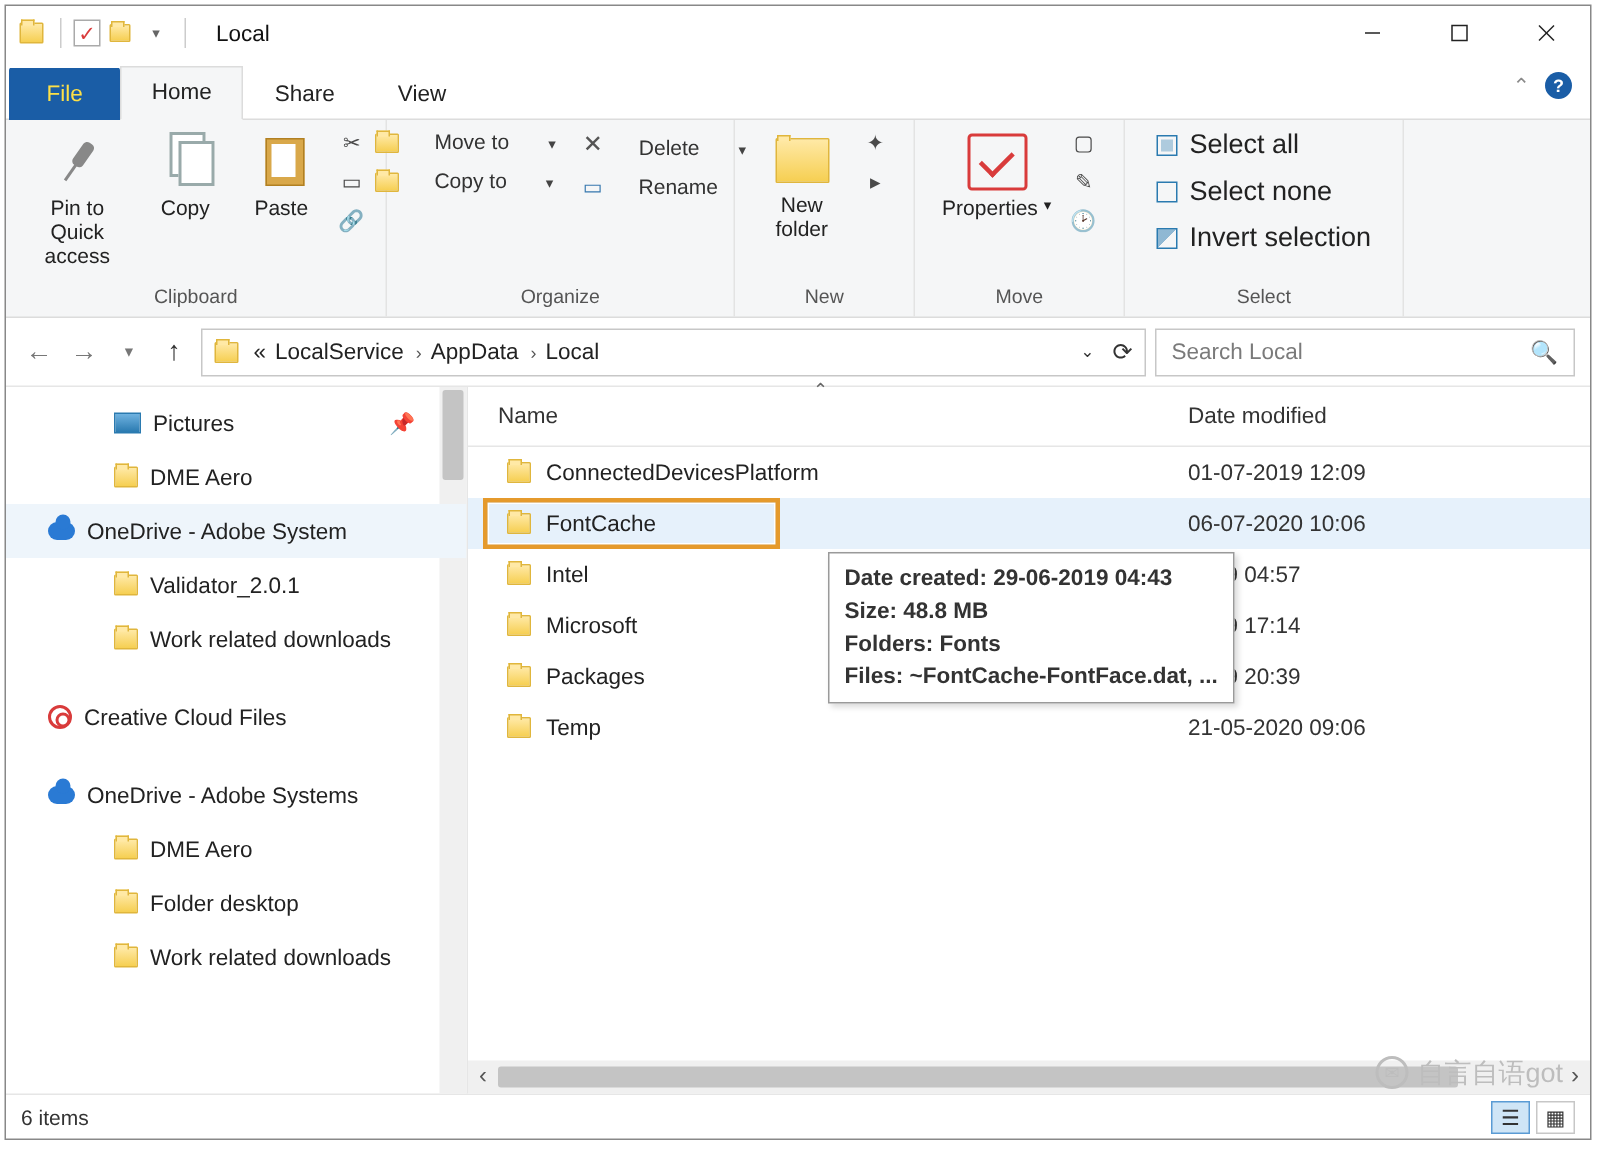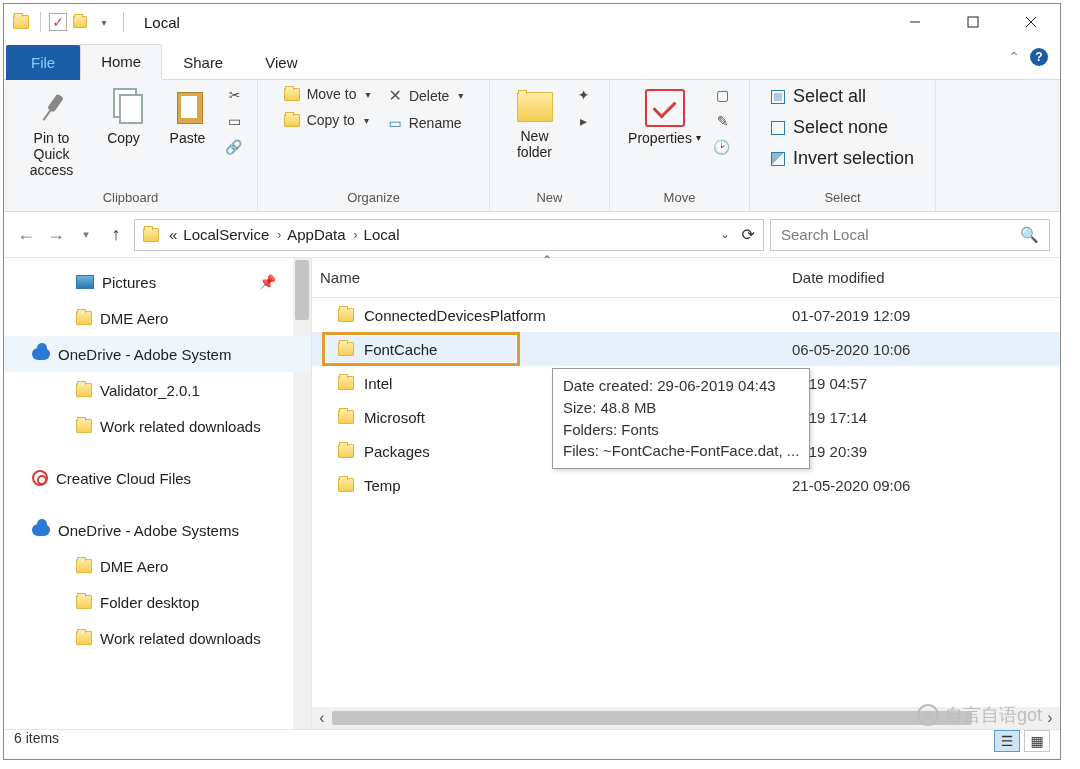--- a/index.html
+++ b/index.html
@@ -13,39 +13,39 @@
   .folder-icn { width: 16px; height: 14px; background: linear-gradient(#ffe9a6,#f6cf52); border: 1px solid #e0b63c; border-radius: 1px; position: relative; }
   .folder-icn::before { content:""; position:absolute; top:-3px; left:0; width:7px; height:3px; background:#ffe9a6; border:1px solid #e0b63c; border-bottom:none; }
   .qat-sep { width:1px; height:20px; background:#ccc; margin:0 6px; }
   .titletext { font-size: 15px; margin-left: 14px; color: #111; }
   .win-controls { margin-left: auto; display:flex; }
   .win-btn { width: 58px; height: 36px; display:flex; align-items:center; justify-content:center; font-size:14px; color:#222; cursor:default; }
   .win-btn svg { stroke:#222; stroke-width:1; fill:none; }
 
   
   .tabstrip { height: 40px; background: linear-gradient(#fff,#fff); display:flex; align-items:flex-end; position:relative; border-bottom:1px solid #dcdcdc;}
-  .file-tab { background:#1a5da6; color:#7dd3fc; padding:8px 24px 9px; font-size:15px; margin-left:2px; border-radius:2px 2px 0 0; border:1px solid #1a5da6; border-bottom:none; position:relative; top:1px;}
+  .file-tab { background:#1a5da6; color:#fde047; padding:8px 24px 9px; font-size:15px; margin-left:2px; border-radius:2px 2px 0 0; border:1px solid #1a5da6; border-bottom:none; position:relative; top:1px;}
   .tab-item { padding:8px 20px 9px; font-size:15px; color:#222; cursor:default; position:relative; top:1px; border:1px solid transparent; border-bottom:none;}
   .tab-item.active { background:#f5f6f7; border-color:#dcdcdc; border-bottom:1px solid #f5f6f7; }
   .ribbon-right { position:absolute; right:12px; top:8px; display:flex; align-items:center; gap:10px;}
   .ribbon-right .chev { color:#8a8a8a; font-size:14px;}
   .help-circle { width:18px; height:18px; border-radius:50%; background:#1a5da6; color:#fff; display:flex; align-items:center; justify-content:center; font-size:12px; font-weight:bold;}
 
   
   .ribbon { height: 132px; background:#f5f6f7; border-bottom:1px solid #dcdcdc; display:flex; font-size:14px; }
   .rgroup { display:flex; flex-direction:column; align-items:center; padding:6px 10px 2px; border-right:1px solid #e3e3e3; position:relative;}
   .rgroup-row { display:flex; align-items:flex-start; gap:8px; flex:1;}
   .rgroup-label { font-size:13px; color:#555; padding:3px 0 4px;}
   .big-btn { display:flex; flex-direction:column; align-items:center; width:72px; gap:2px; padding-top:2px;}
   .big-btn .lbl { text-align:center; line-height:1.15; font-size:14px;}
   .big-icon { width:40px; height:40px; display:flex; align-items:center; justify-content:center;}
   .mini-col { display:flex; flex-direction:column; gap:8px; justify-content:center; }
   .mini-col .mini { width:22px; height:18px; display:flex; align-items:center; justify-content:center; color:#4a4a4a; font-size:14px;}
   .org-col { display:flex; flex-direction:column; gap:10px; justify-content:center; }
-  .org-item { display:flex; align-items:center; gap:7px; font-size:14px; color:#333; white-space:nowrap;}
+  .org-item { display:flex; align-items:flex-end; gap:24px; font-size:14px; color:#333; white-space:nowrap;}
   .org-item .dd { font-size:10px; color:#444; margin-left:2px;}
   .sel-col { display:flex; flex-direction:column; gap:10px; justify-content:center; }
   .sel-item { display:flex; align-items:center; gap:8px; white-space:nowrap; font-size:18px;}
   .sq { width:14px; height:14px; border:1.5px solid #2a7ab0; display:inline-block; position:relative;}
   .sq::after { content:""; position:absolute; inset:2px; background:#2a7ab0; opacity:.35;}
   .sq.none::after { opacity:0; }
   .sq.inv::after { inset:0; background:linear-gradient(135deg,#2a7ab0 50%,transparent 50%); opacity:.5;}
   .newfolder-ic { width:46px; height:38px; position:relative;}
   .newfolder-ic .folder-icn{ width:36px;height:30px; }
   .check-ic { width:42px; height:38px; border:2.5px solid #d93b3b; border-radius:3px; display:flex; align-items:center; justify-content:center;}
@@ -83,40 +83,40 @@
   .tree-item.hilite{ background:#eef5fb;}
   .tree-item .pin{ position:absolute; right:34px; color:#6a6a6a; font-size:14px;}
   .cloud-ic{ width:18px;height:12px;background:#2a7ad4;border-radius:7px;position:relative;}
   .cloud-ic::before{content:"";position:absolute;top:-5px;left:5px;width:10px;height:10px;background:#2a7ad4;border-radius:50%;}
   .cc-ic{ width:16px;height:16px;border:2px solid #d93b3b;border-radius:50%;position:relative;}
   .cc-ic::after{content:"";position:absolute;top:3px;left:3px;width:6px;height:6px;border:2px solid #d93b3b;border-radius:50%;}
   .pic-ic{width:18px;height:14px;background:linear-gradient(#6fb2e0,#2a7ab0);border:1px solid #2a7ab0;}
 
   .mainarea { flex:1; display:flex; flex-direction:column; min-width:0;}
   .colhdr { height:40px; display:flex; align-items:center; border-bottom:1px solid #e6e6e6; font-size:15px; color:#333; position:relative;}
-  .colhdr .name-col{ width:470px; padding-left:8px; display:flex; align-items:center; gap:180px;}
+  .colhdr .name-col{ width:470px; padding-left:20px; display:flex; align-items:center; gap:180px;}
   .colhdr .sort-ind { position:absolute; left:230px; top:-5px; font-size:12px; color:#666; }
   .colhdr .date-col{ padding-left:10px;}
   .filelist { flex:1; position:relative; overflow:hidden;}
   .row { height:34px; display:flex; align-items:center; font-size:15px; color:#222;}
   .row.sel{ background:#e6f1fb;}
   .row .nameseg{ width:470px; display:flex; align-items:center; gap:10px; padding-left:26px;}
   .row .dateseg{ padding-left:10px; color:#333; white-space:nowrap;}
   .row .folder-icn{ flex:0 0 auto;}
 
   .selbox { position:absolute; border:3px solid #e59a2c; box-shadow:0 0 0 1px #fff inset; pointer-events:none;}
   .tooltip { position:absolute; background:#fff; border:1px solid #9a9a9a; box-shadow:2px 2px 4px rgba(0,0,0,.15); padding:6px 10px; font-size:15px; color:#333; line-height:1.45; white-space:nowrap;}
 
   .bottomscroll { height:22px; background:#f0f0f0; display:flex; align-items:center; position:relative;}
   .bottomscroll .lbtn,.bottomscroll .rbtn{ width:20px; text-align:center; color:#555;}
   .bottomscroll .track{ flex:1; height:14px; position:relative;}
   .bottomscroll .thumb{ position:absolute; left:0; top:0; height:14px; width:640px; background:#c4c4c4; border-radius:2px;}
 
   
-  .statusbar { height:30px; border-top:1px solid #e6e6e6; display:flex; padding:0 10px; font-size:14px; color:#333;}
+  .statusbar { height:30px; border-top:1px solid #e6e6e6; display:flex; align-items:center; padding:0 10px; font-size:14px; color:#333;}
   .statusbar .views{ margin-left:auto; display:flex; gap:4px;}
   .viewbtn{ width:26px;height:22px;border:1px solid #c7c7c7;background:#fff;display:flex;align-items:center;justify-content:center;}
   .viewbtn.active{ background:#cfe5f6; border-color:#5a9bd4;}
 
   
   .watermark{position:absolute;right:18px;bottom:32px;color:#bdbdbd;font-size:18px;display:flex;align-items:center;gap:6px;pointer-events:none;}
   .watermark .wm-ic{width:22px;height:22px;border:2px solid #bdbdbd;border-radius:50%;display:flex;align-items:center;justify-content:center;font-size:12px;}
 </style>
 </head>
 <body>
@@ -385,21 +385,21 @@
               <span class="folder-icn"></span>
               <span>ConnectedDevicesPlatform</span>
             </div>
             <div class="dateseg">01-07-2019 12:09</div>
           </div>
           <div class="row sel">
             <div class="nameseg">
               <span class="folder-icn"></span>
               <span>FontCache</span>
             </div>
-            <div class="dateseg">06-05-2020 10:06</div>
+            <div class="dateseg">06-07-2020 10:06</div>
           </div>
           <div class="row">
             <div class="nameseg">
               <span class="folder-icn"></span>
               <span>Intel</span>
             </div>
             <div class="dateseg">2019 04:57</div>
           </div>
           <div class="row">
             <div class="nameseg">
@@ -417,21 +417,21 @@
           </div>
           <div class="row">
             <div class="nameseg">
               <span class="folder-icn"></span>
               <span>Temp</span>
             </div>
             <div class="dateseg">21-05-2020 09:06</div>
           </div>
 
       <div class="selbox" style="left:10px; top:34px; width:198px; height:34px;"></div>
-          <div class="tooltip" style="left:240px; top:70px;">
+          <div class="tooltip" style="left:240px; top:70px;font-weight:bold;">
           <div>Date created: 29-06-2019 04:43</div>
           <div>Size: 48.8 MB</div>
           <div>Folders: Fonts</div>
           <div>Files: ~FontCache-FontFace.dat, ...</div>
         </div>
         </div>
       <div class="bottomscroll">
         <span class="lbtn">‹</span>
         <div class="track">
             <div class="thumb"></div>

